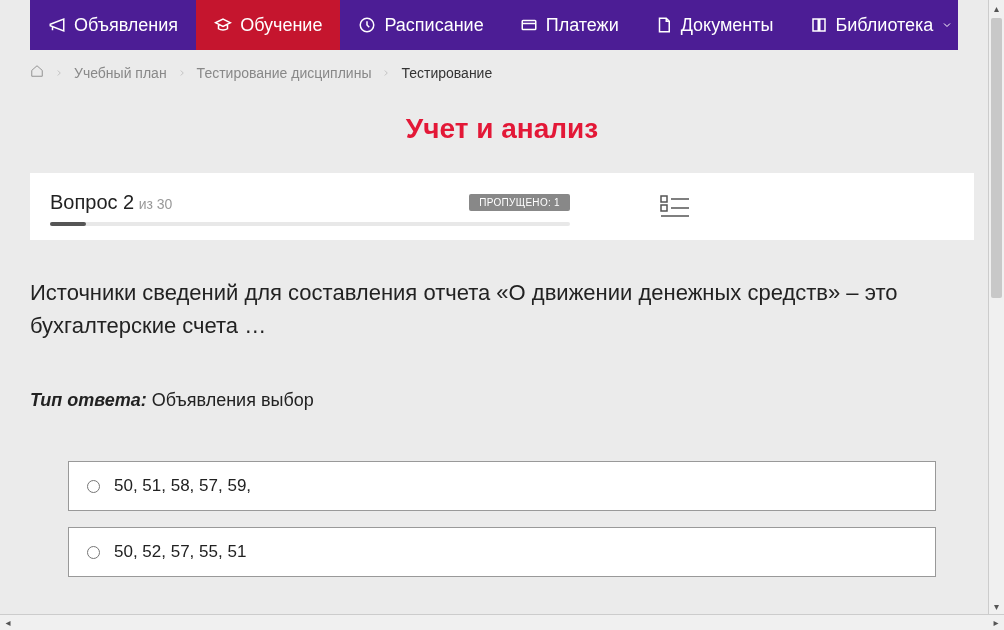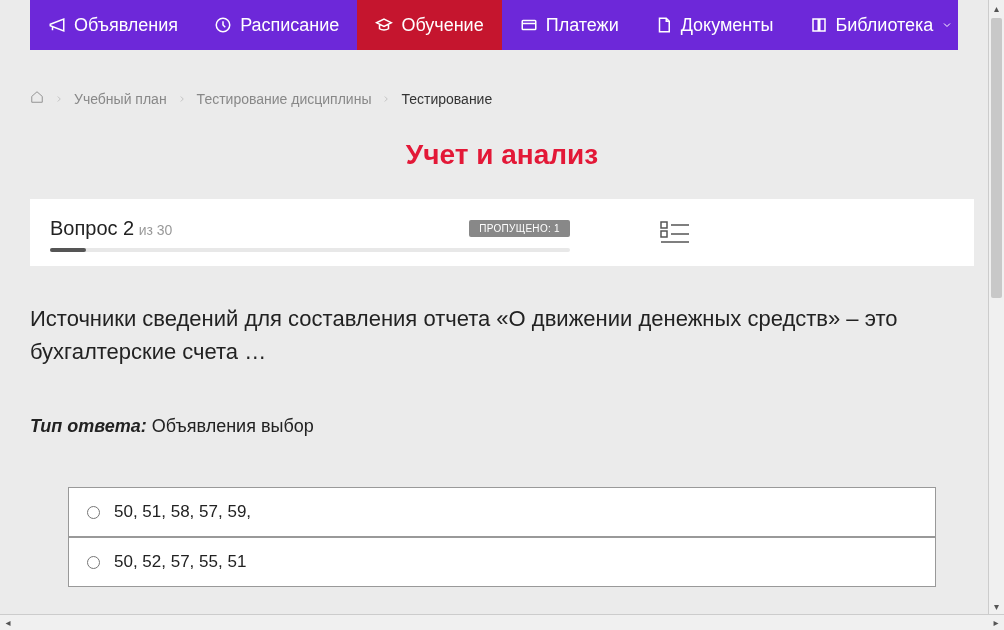--- a/index.html
+++ b/index.html
@@ -13,21 +13,21 @@
       overflow-x: auto;
     }
     .page-wrapper {
       width: 1004px;
       height: 614px;
       background: #ebebeb;
       overflow: hidden;
     }
     .top-nav {
       display: flex;
-      background: #6d28d9;
+      background: #4c1d95;
       margin-left: 30px;
       margin-right: 46px;
       height: 50px;
     }
     .nav-item {
       display: flex;
       align-items: center;
       padding: 0 18px;
       color: white;
       font-size: 18px;
@@ -52,21 +52,20 @@
       stroke: white;
       stroke-width: 2;
     }
     .breadcrumb {
       display: flex;
       align-items: center;
       padding: 14px 30px;
       gap: 10px;
       color: #888;
       font-size: 14px;
-      margin-top: 26px;
     }
     .breadcrumb-home svg {
       width: 14px;
       height: 14px;
       stroke: #888;
       fill: none;
       stroke-width: 1.5;
     }
     .breadcrumb-sep svg {
       width: 10px;
@@ -190,20 +189,21 @@
       font-weight: 700;
       font-style: italic;
     }
     .options-area {
       padding: 0 38px;
     }
     .option-box {
       border: 1px solid #999;
       background: white;
       padding: 14px 18px;
+      margin-bottom: 16px;
       display: flex;
       align-items: center;
       gap: 14px;
       cursor: pointer;
     }
     .option-box input[type="radio"] {
       width: 13px;
       height: 13px;
     }
     .option-text {
@@ -273,36 +273,36 @@
 
   <div class="top-nav">
     <div class="nav-item">
       <span class="nav-icon">
         <svg viewBox="0 0 24 24">
             <path d="M3 11l18-7v16L3 13v-2zM6 14v5"></path>
           </svg>
       </span>
       <span>Объявления</span>
     </div>
+    <div class="nav-item active">
+      <span class="nav-icon">
+        <svg viewBox="0 0 24 24">
+            <path d="M2 9l10-5 10 5-10 5L2 9zM6 12v5c3 2 9 2 12 0v-5"></path>
+          </svg>
+      </span>
+      <span>Обучение</span>
+    </div>
     <div class="nav-item">
       <span class="nav-icon">
         <svg viewBox="0 0 24 24">
             <circle cx="12" cy="12" r="9"></circle>
             <path d="M12 7v5l3 3"></path>
           </svg>
       </span>
       <span>Расписание</span>
-    </div>
-    <div class="nav-item active">
-      <span class="nav-icon">
-        <svg viewBox="0 0 24 24">
-            <path d="M2 9l10-5 10 5-10 5L2 9zM6 12v5c3 2 9 2 12 0v-5"></path>
-          </svg>
-      </span>
-      <span>Обучение</span>
     </div>
     <div class="nav-item">
       <span class="nav-icon">
         <svg viewBox="0 0 24 24">
             <rect x="3" y="6" width="18" height="12" rx="1"></rect>
             <path d="M3 10h18"></path>
           </svg>
       </span>
       <span>Платежи</span>
     </div>

